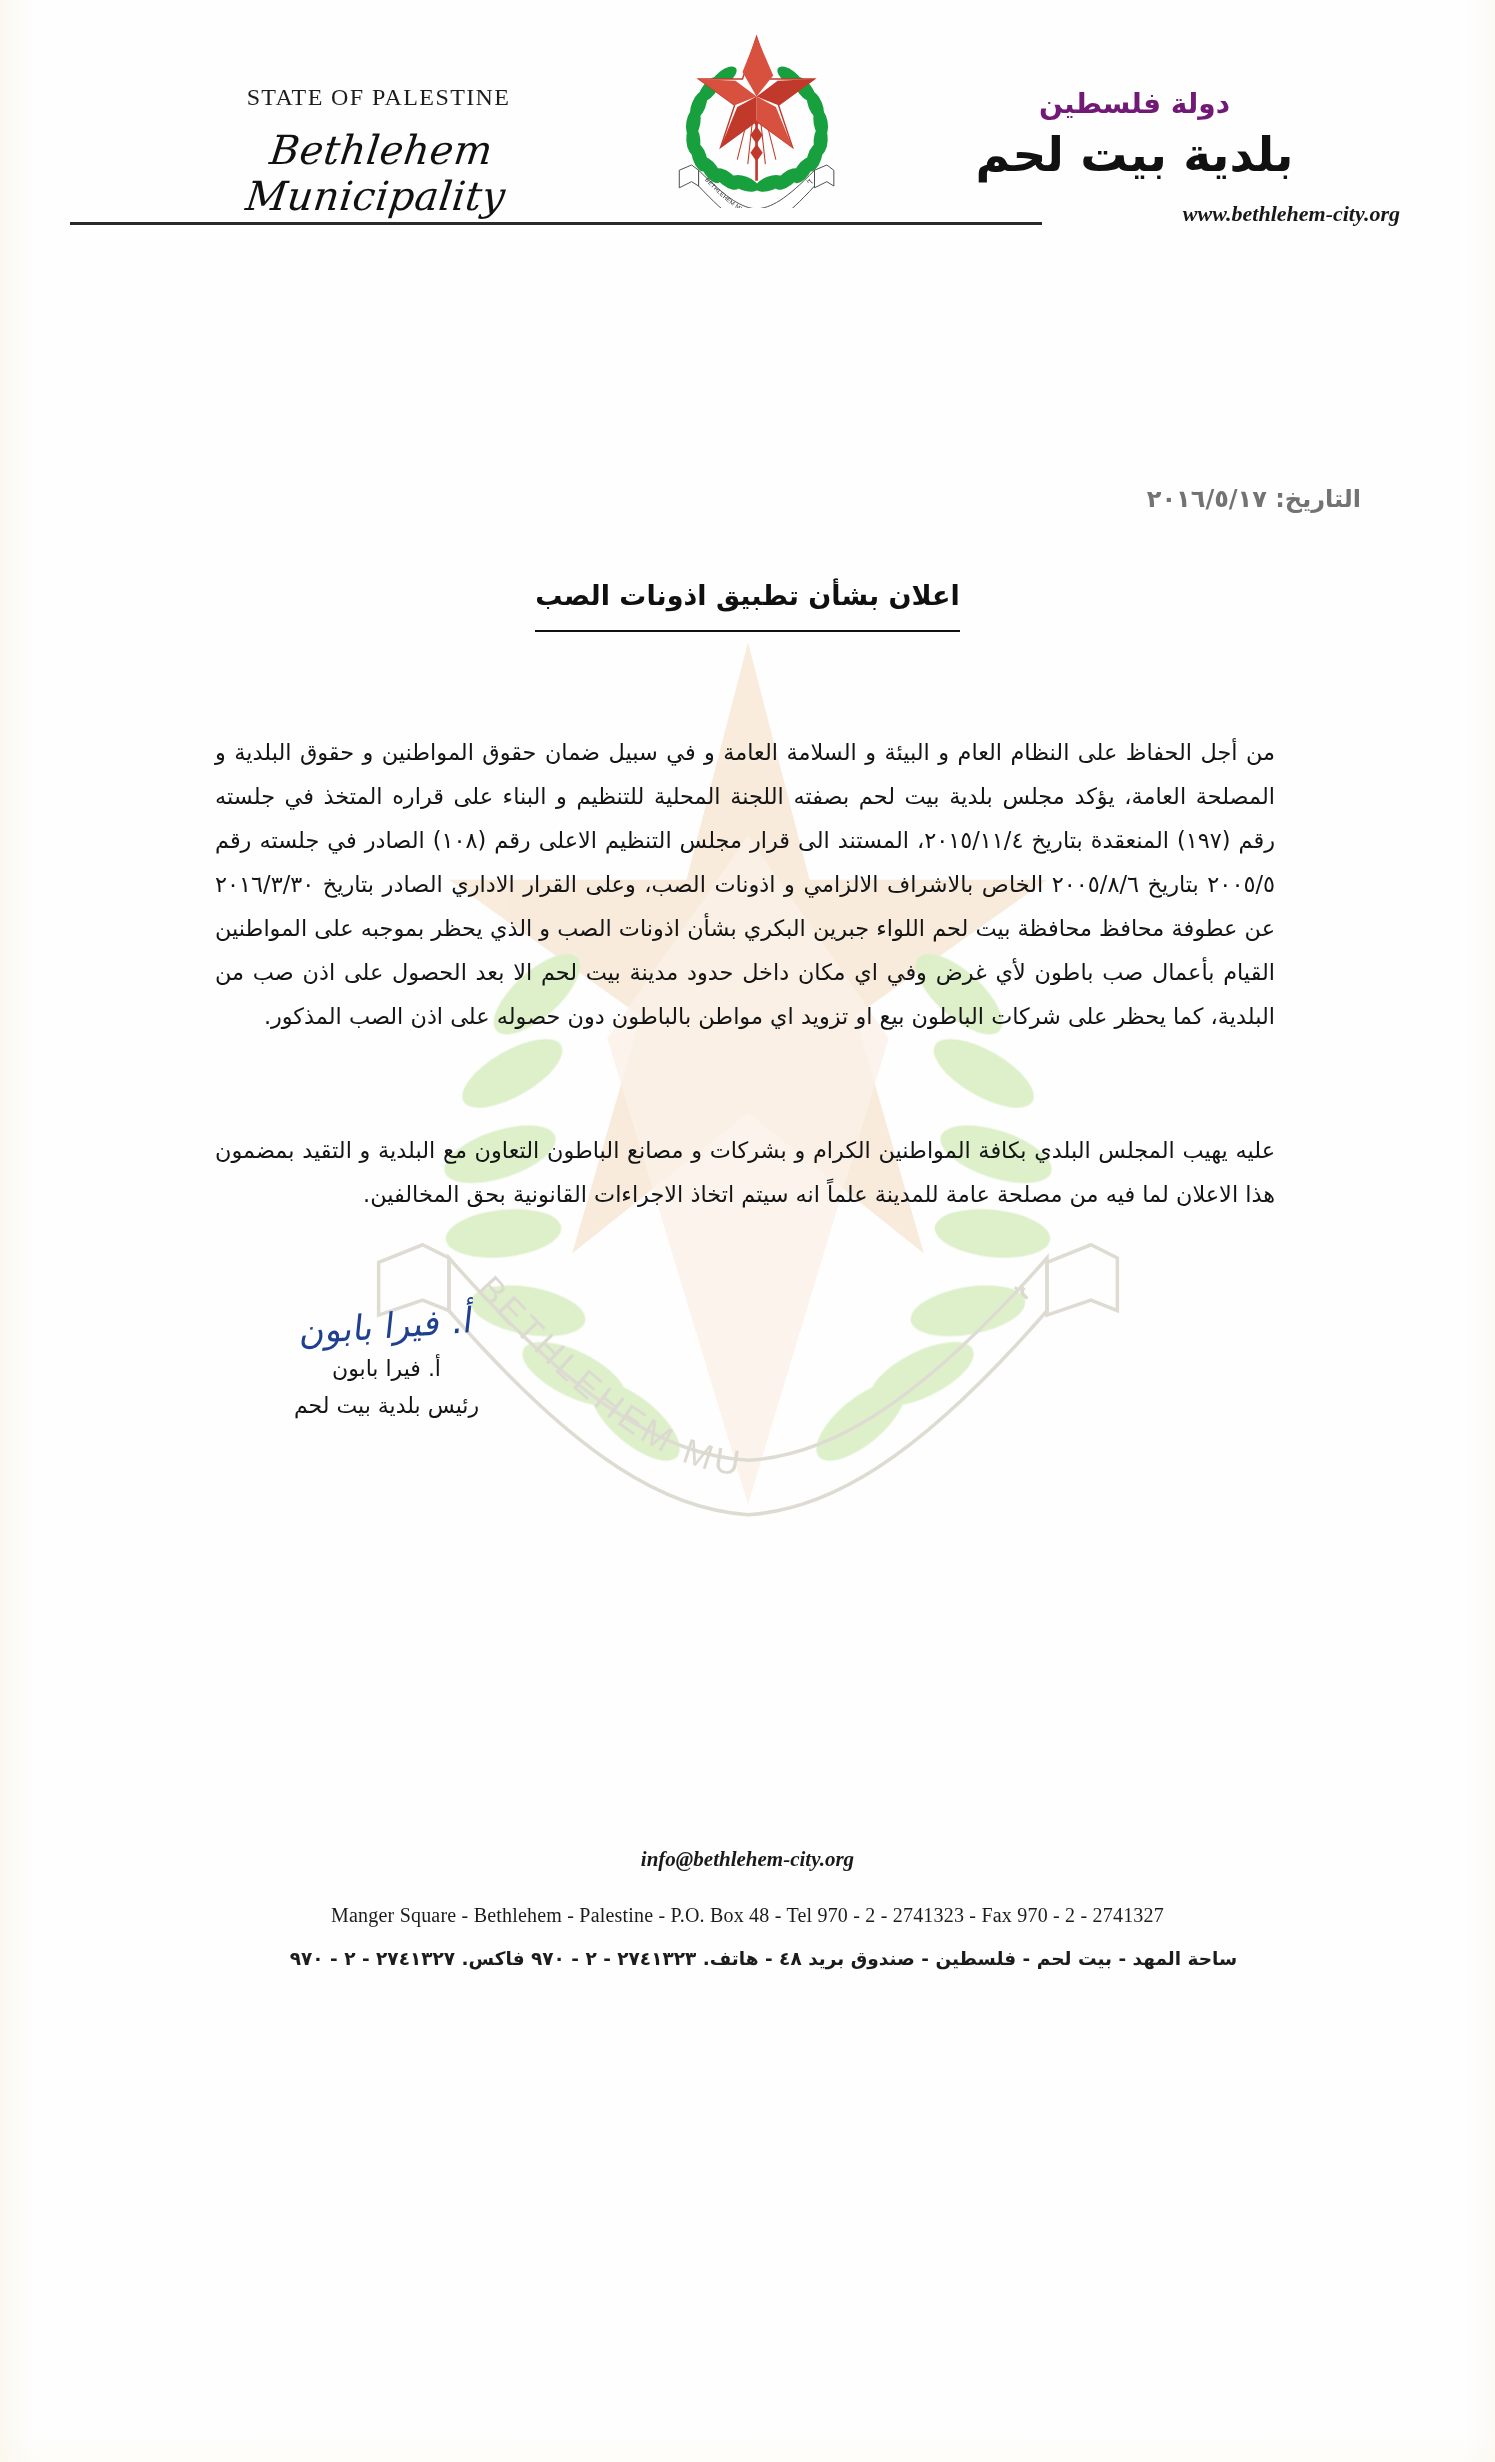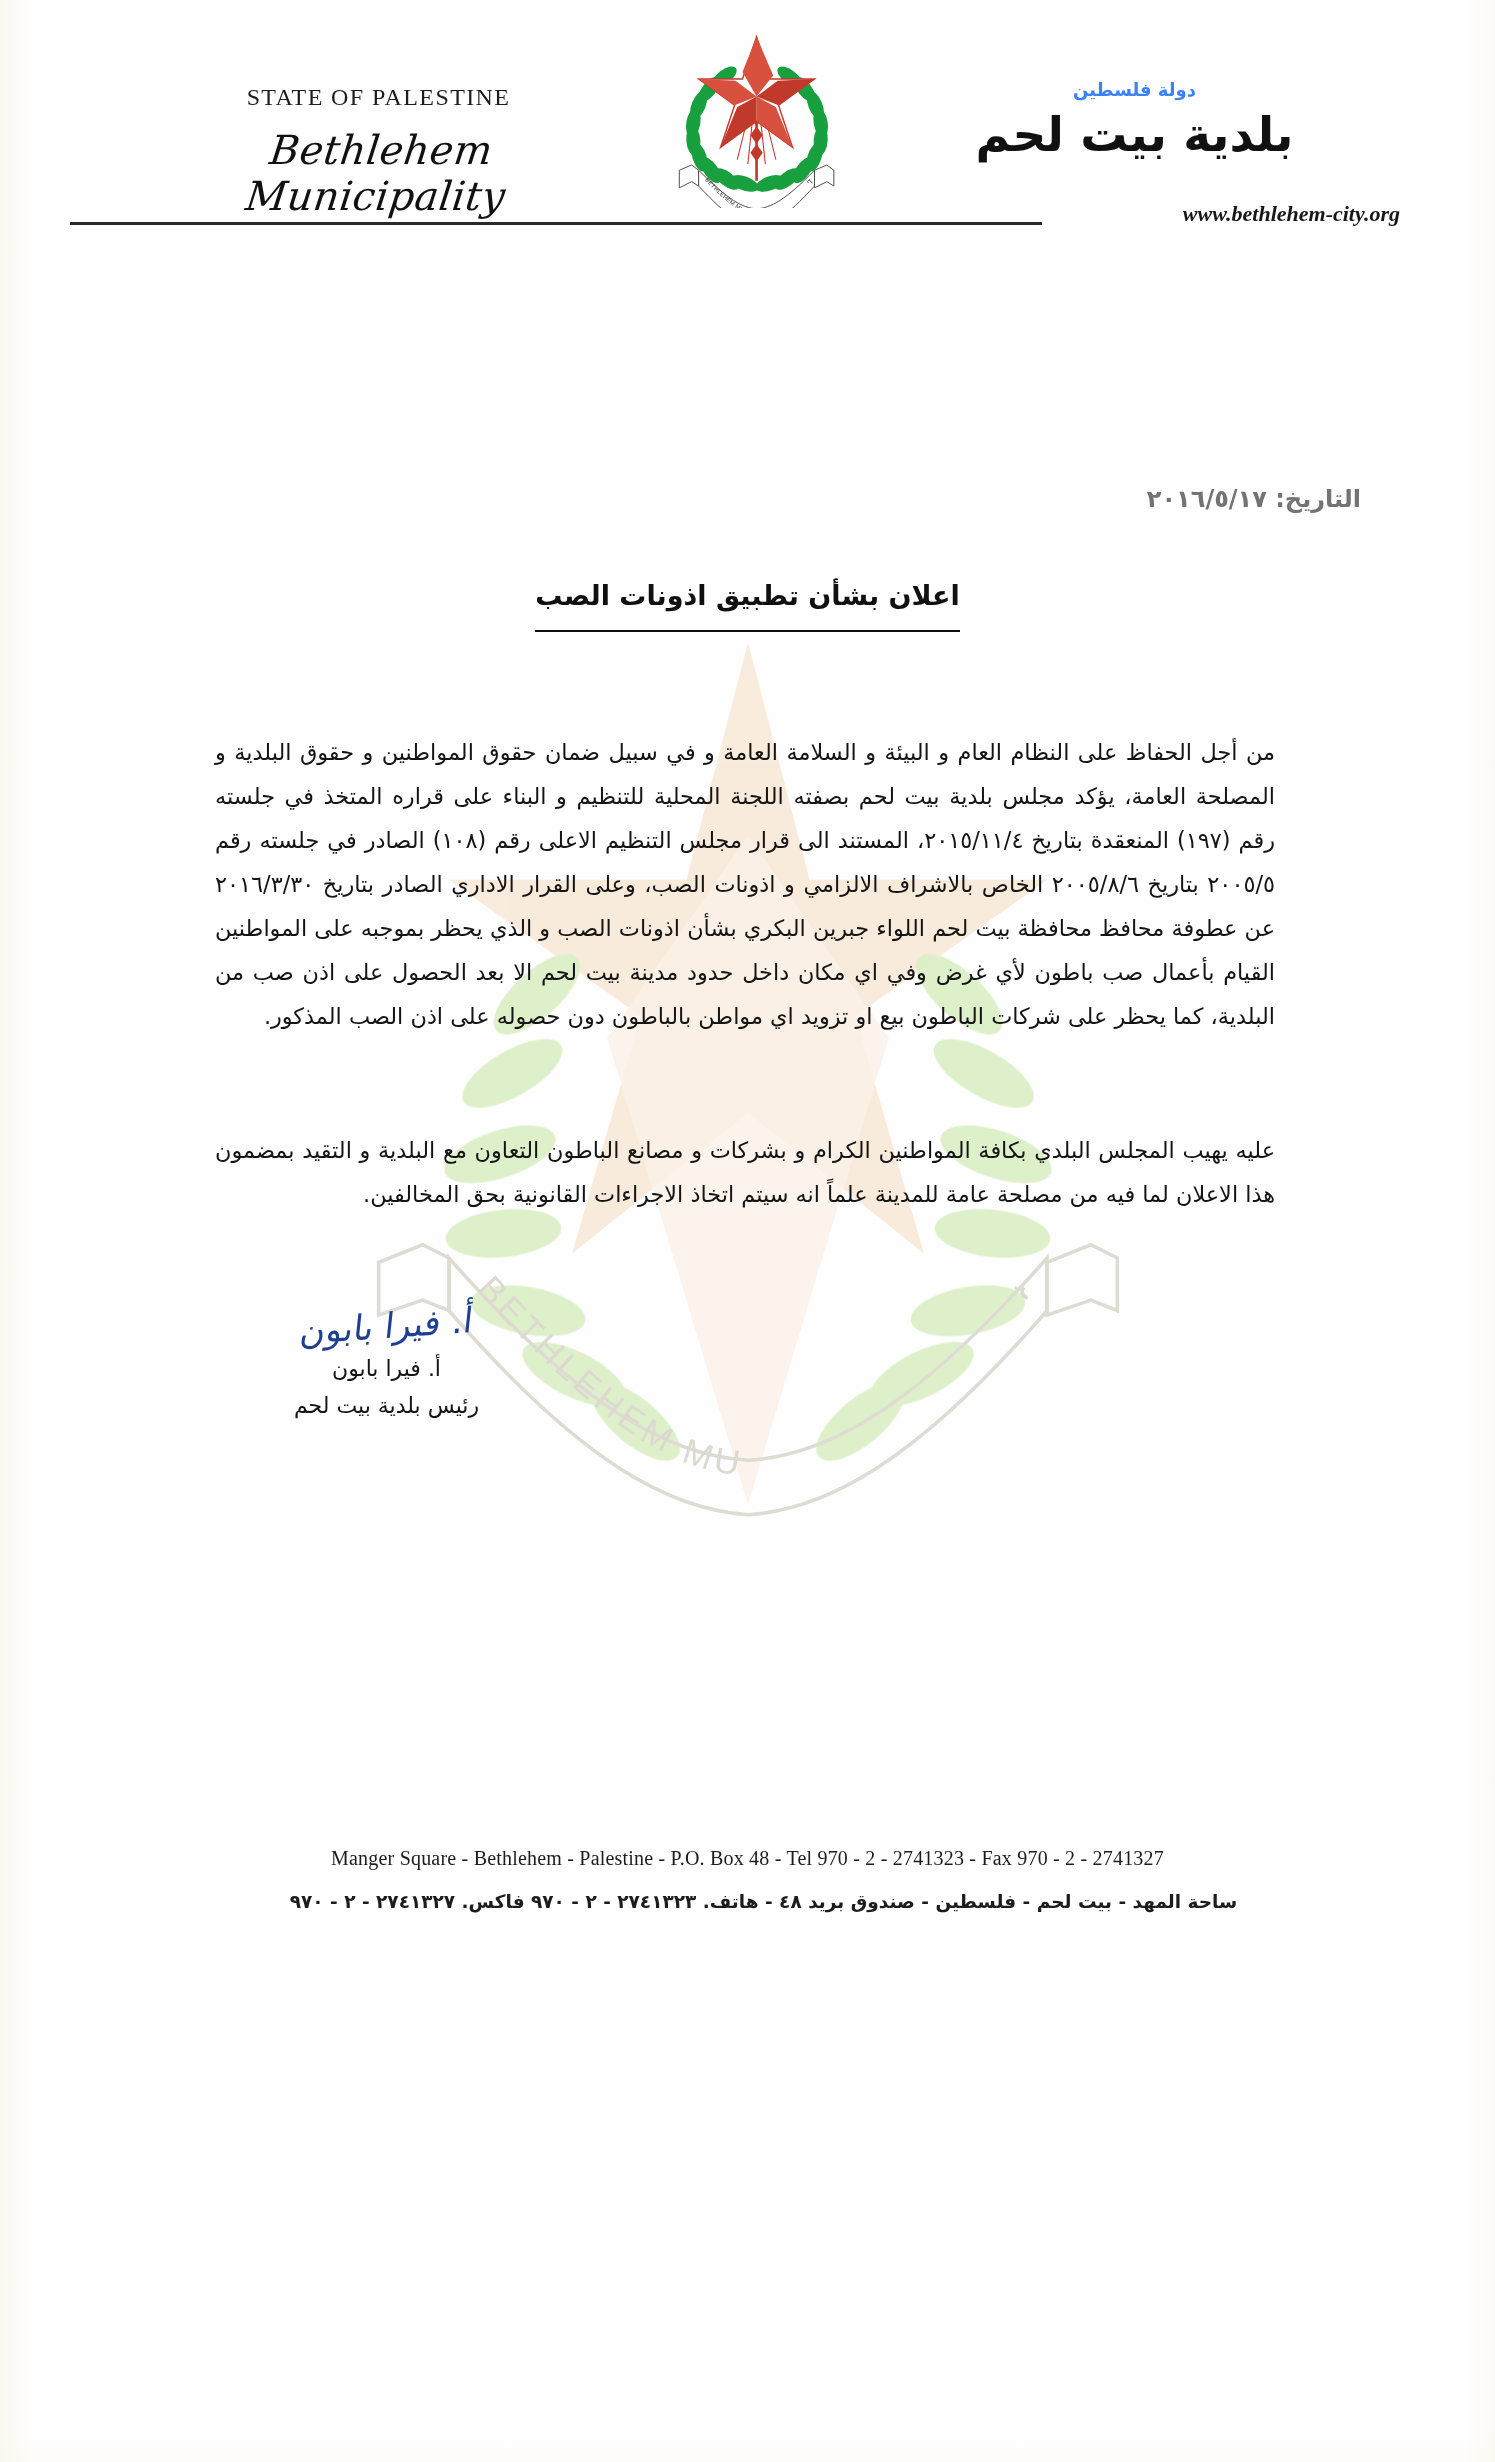--- a/index.html
+++ b/index.html
@@ -91,23 +91,24 @@
   .header-ar {
     position: absolute;
     right: 88px;
     top: 79px;
     width: 545px;
     text-align: center;
     direction: rtl;
   }
   .hdr-state-ar {
     font-family: "DejaVu Sans", "Liberation Sans", sans-serif;
-    font-size: 18px;
-    font-weight: bold;
-    color: #3b82f6;
+    font-size: 28px;
+    font-weight: bold;
+    color: #701a75;
+    margin-top: 8px;
   }
   .hdr-muni-ar {
     margin-top: 7px;
     font-family: "DejaVu Sans", "Liberation Sans", sans-serif;
     font-size: 47px;
     font-weight: bold;
     letter-spacing: 8px;
     color: #111;
   }
 
@@ -398,18 +399,19 @@
     <p class="para" id="para-2">عليه يهيب المجلس البلدي بكافة المواطنين الكرام و بشركات و مصانع الباطون التعاون مع البلدية و التقيد بمضمون هذا الاعلان لما فيه من مصلحة عامة للمدينة علماً انه سيتم اتخاذ الاجراءات القانونية بحق المخالفين.</p>
 
     <div class="signature-block">
       <div class="signature-ink">أ. فيرا بابون</div>
       <div class="signature-name">أ. فيرا بابون</div>
       <div class="signature-role">رئيس بلدية بيت لحم</div>
     </div>
   </div>
 
   <div class="footer">
+    <div class="footer-email">info@bethlehem-city.org</div>
     <div class="footer-en">Manger Square - Bethlehem - Palestine - P.O. Box 48 - Tel 970 - 2 - 2741323 - Fax 970 - 2 - 2741327</div>
     <div class="footer-ar">ساحة المهد - بيت لحم - فلسطين - صندوق بريد ٤٨ - هاتف. ٢٧٤١٣٢٣ - ٢ - ٩٧٠  فاكس. ٢٧٤١٣٢٧ - ٢ - ٩٧٠</div>
   </div>
 
 </div>
 
 
 </body></html>

